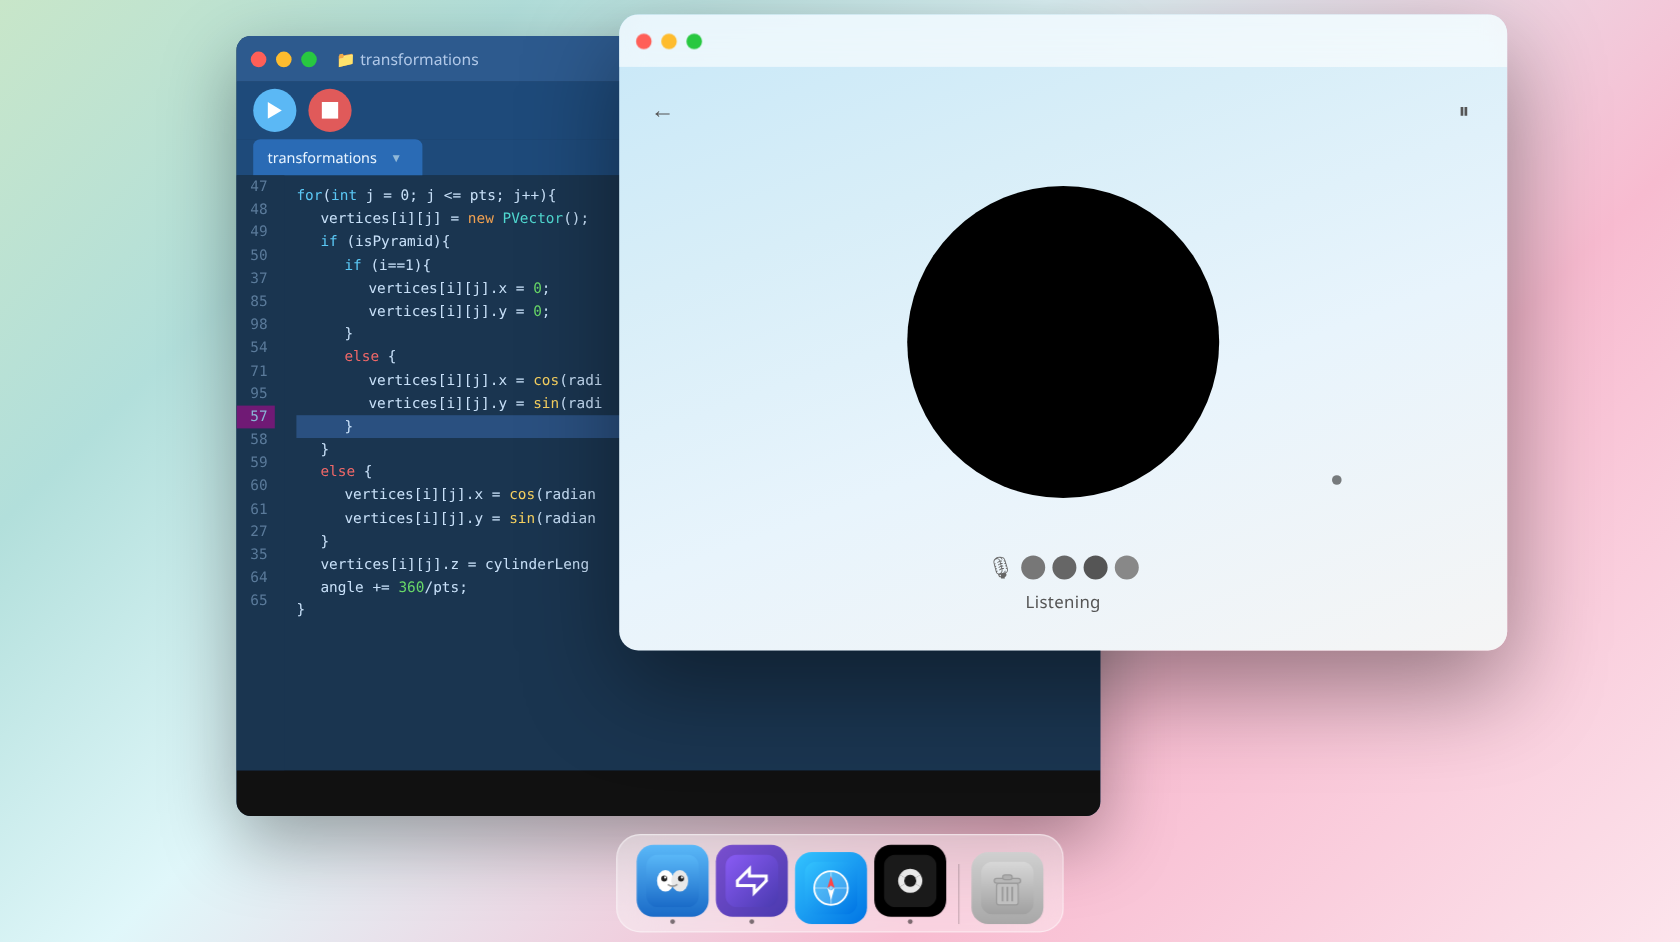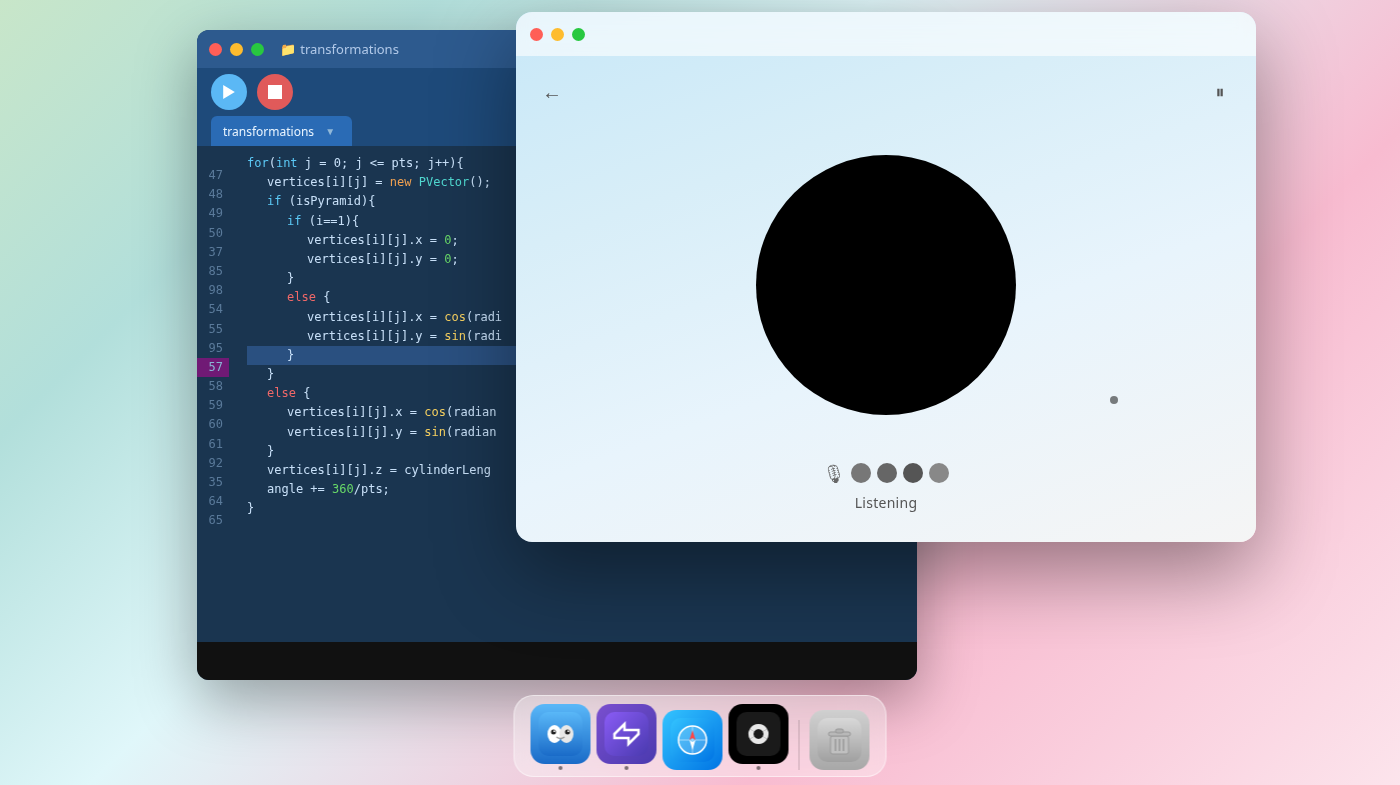--- a/index.html
+++ b/index.html
@@ -111,21 +111,21 @@
     .code-body {
       background: #1a3550;
       display: flex;
       height: calc(100% - 116px - 38px);
       overflow: hidden;
     }
 
     .line-numbers {
       width: 40px;
       background: #1a3550;
-      padding: 20px 0;
+      padding: 0 0;
       text-align: right;
       color: #5a7a9a;
       font-size: 12px;
       font-family: 'SF Mono', 'Menlo', monospace;
       line-height: 1.6;
       user-select: none;
       padding-right: 8px;
     }
     .line-numbers div { padding: 0 6px 0 0; }
     .line-numbers .highlighted { background: #701a75; color: #8ab4d4; }
@@ -376,28 +376,28 @@
   <div class="code-body">
     <div class="line-numbers">
       <div>47</div>
       <div>48</div>
       <div>49</div>
       <div>50</div>
       <div>37</div>
       <div>85</div>
       <div>98</div>
       <div>54</div>
-      <div>55</div>
+      <div>71</div>
       <div>95</div>
       <div class="highlighted">57</div>
       <div>58</div>
       <div>59</div>
       <div>60</div>
       <div>61</div>
-      <div>92</div>
+      <div>27</div>
       <div>35</div>
       <div>64</div>
       <div>65</div>
     </div>
     <div class="code-content">
       <div class="code-line">
         <span class="kw-blue">for</span>(<span class="kw-blue">int</span> j = 0; j &lt;= pts; j++){
       </div>
       <div class="code-line indent1">
         vertices[i][j] = <span class="kw-orange">new</span> <span class="kw-cyan">PVector</span>();

